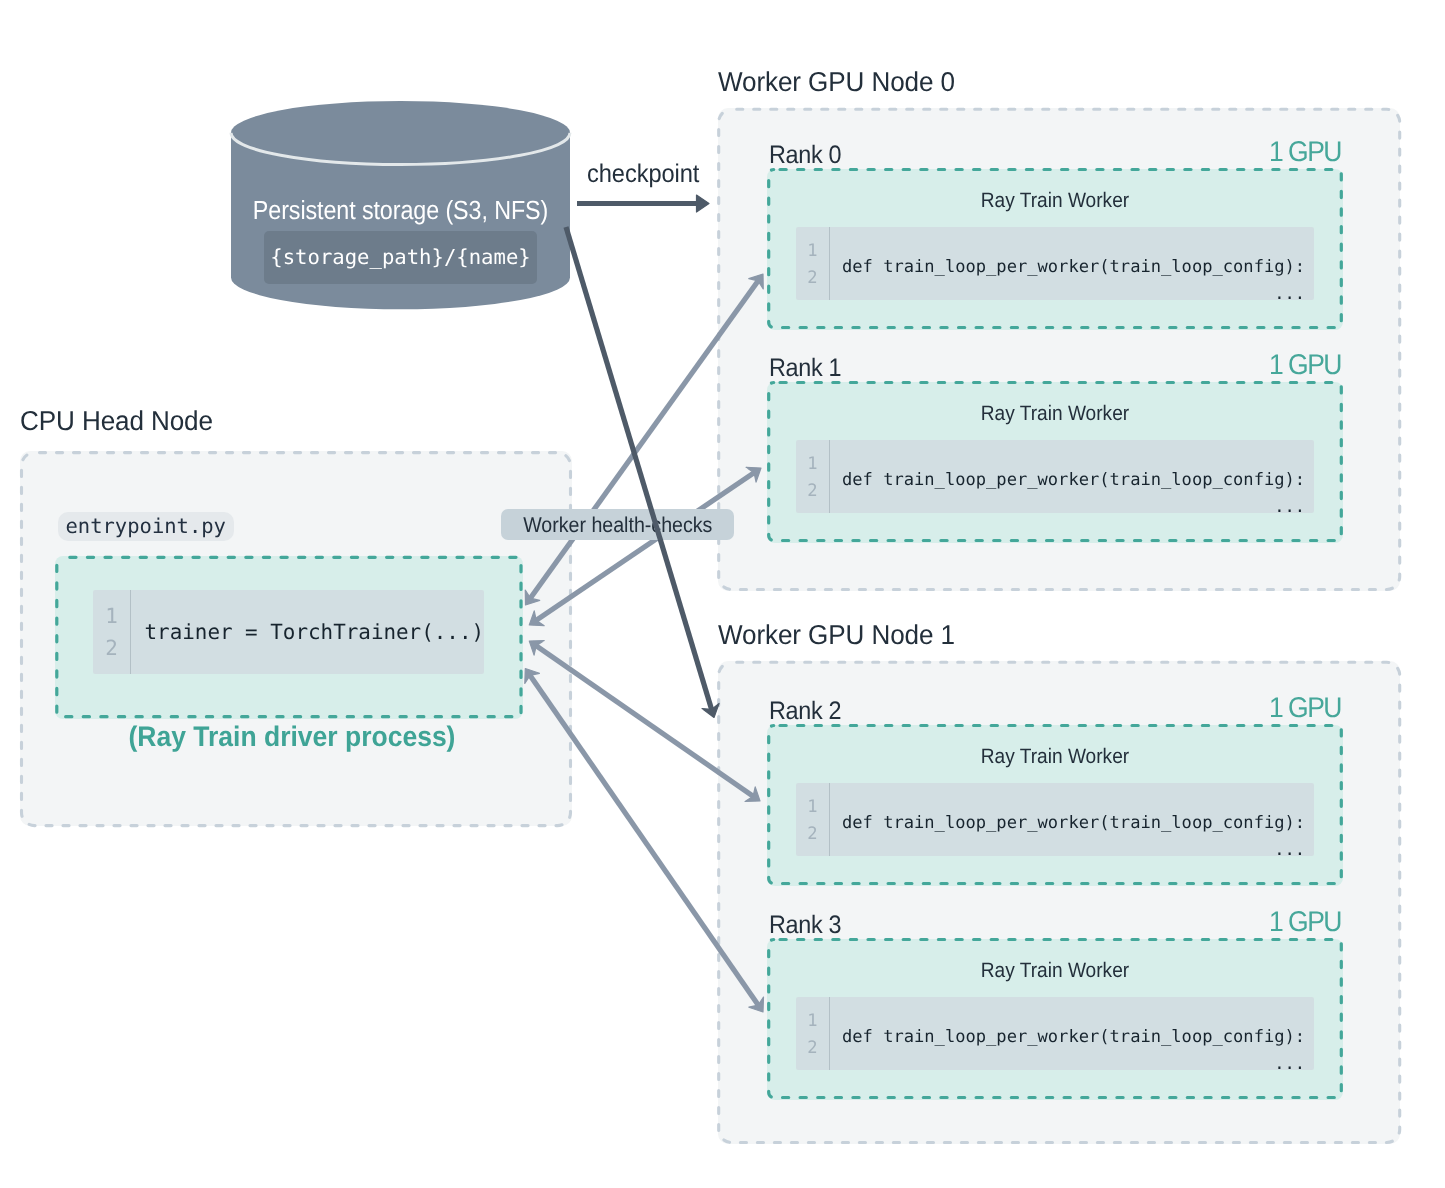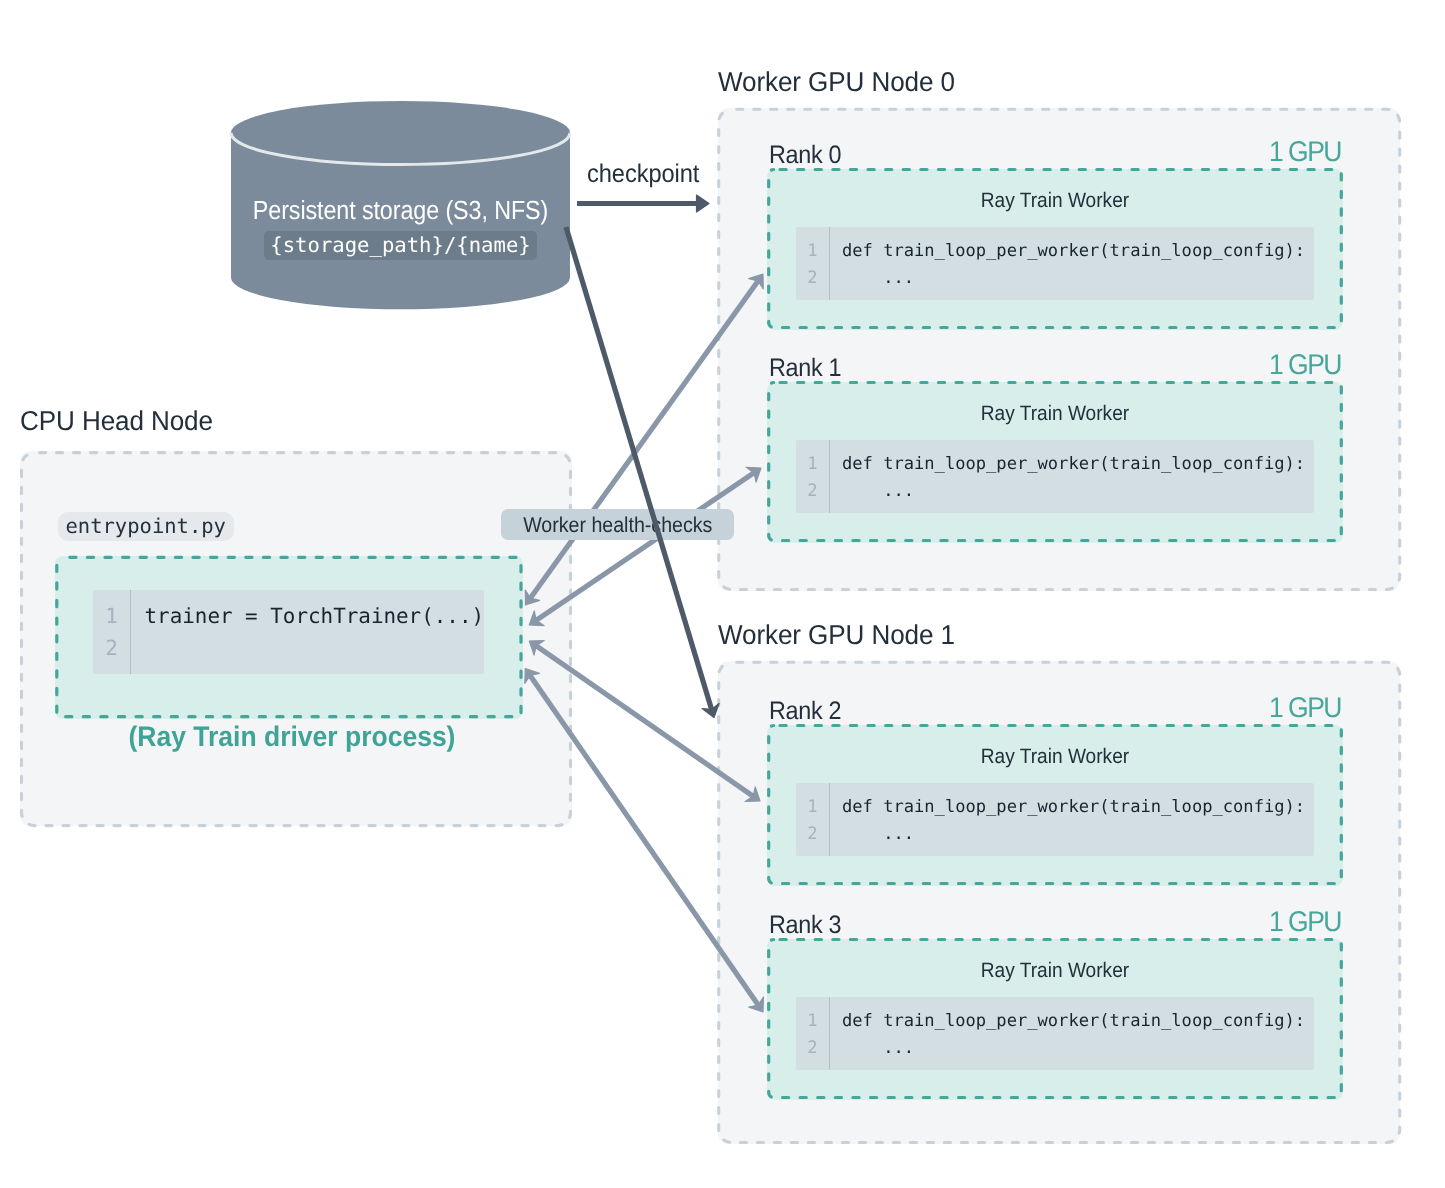--- a/index.html
+++ b/index.html
@@ -14,21 +14,21 @@
   .node-box{border-radius:10px;background:#f3f5f6;}
   .rank-label{font-size:25.3px;letter-spacing:-0.35px;color:#232f3b;white-space:nowrap;
             transform:scaleX(0.925);transform-origin:0 50%;}
   .gpu-label{font-size:28.5px;letter-spacing:-1.6px;color:#46a79a;white-space:nowrap;
             transform-origin:100% 50%;}
   .worker-box{border-radius:8px;background:#d7eeea;}
   .worker-title{font-size:20.9px;letter-spacing:0px;color:#232f3b;text-align:center;white-space:nowrap;
             transform:scaleX(0.915);transform-origin:50% 50%;}
   .code{background:#d2dee2;position:absolute;font-family:"DejaVu Sans Mono",monospace;overflow:hidden;}
   .gutter{color:#a5b3bd;text-align:center;position:absolute;left:0;top:0;bottom:0;}
-  .codetext{color:#17242e;position:absolute;top:0;}
+  .codetext{color:#17242e;position:absolute;top:16px;text-align:right;}
   .codetext>div{white-space:pre;}
   .badge{background:#e5e9ec;border-radius:5px;font-family:"DejaVu Sans Mono",monospace;
          color:#233040;display:inline-block;}
   svg{position:absolute;left:0;top:0;overflow:visible;}
 </style>
 </head>
 <body>
 
 <div id="stage">
 
@@ -76,21 +76,21 @@
     </svg>
 
   <div class="abs" id="storage" style="left:231px;top:101px;width:375px;height:209px;">
     <svg width="339" height="209" viewBox="0 0 339 209" style="position:absolute;left:0;top:0;">
       <path d="M0 31.8 L0 176.5 A169.5 31.8 0 0 0 339 176.5 L339 31.8 Z" fill="#7b8b9c"></path>
       <ellipse cx="169.5" cy="31.8" rx="169.5" ry="31.8" fill="#7b8b9c"></ellipse>
       <path d="M0 31.8 A169.5 31.8 0 0 0 339 31.8" fill="none" stroke="#e3e8ea" stroke-width="3"></path>
     </svg>
     <div class="abs" style="left:0;top:94px;width:339px;text-align:center;color:#ffffff;font-size:26.3px;letter-spacing:-0.1px;white-space:nowrap;transform:scaleX(0.886);transform-origin:50% 50%;">Persistent storage (S3, NFS)</div>
     <div class="abs" style="left:0;top:130px;width:339px;text-align:center;">
-      <span class="badge" style="background:#6d7c8b;color:#ffffff;font-size:20.6px;padding:0 6px;line-height:28.5px;height:28.5px;border-radius:5px;">{storage_path}/{name}</span>
+      <span class="badge" style="background:#6d7c8b;color:#ffffff;font-size:20.6px;padding:12px 6px;line-height:28.5px;height:28.5px;border-radius:5px;">{storage_path}/{name}</span>
     </div>
   </div>
 
   <div class="abs" style="left:586.5px;top:160px;font-size:25.6px;letter-spacing:-0.1px;color:#232f3b;white-space:nowrap;transform:scaleX(0.925);transform-origin:0 50%;">checkpoint</div>
 
   <div class="abs node-title" style="left:20px;top:405px;">CPU Head Node</div>
   <div class="abs node-box" style="left:20px;top:451px;width:552px;height:375px;"></div>
   <div class="abs" style="left:57.5px;top:511.5px;">
     <span class="badge" style="font-size:20.5px;padding:0 8px;line-height:29px;height:29px;border-radius:10px;">entrypoint.py</span>
   </div>

